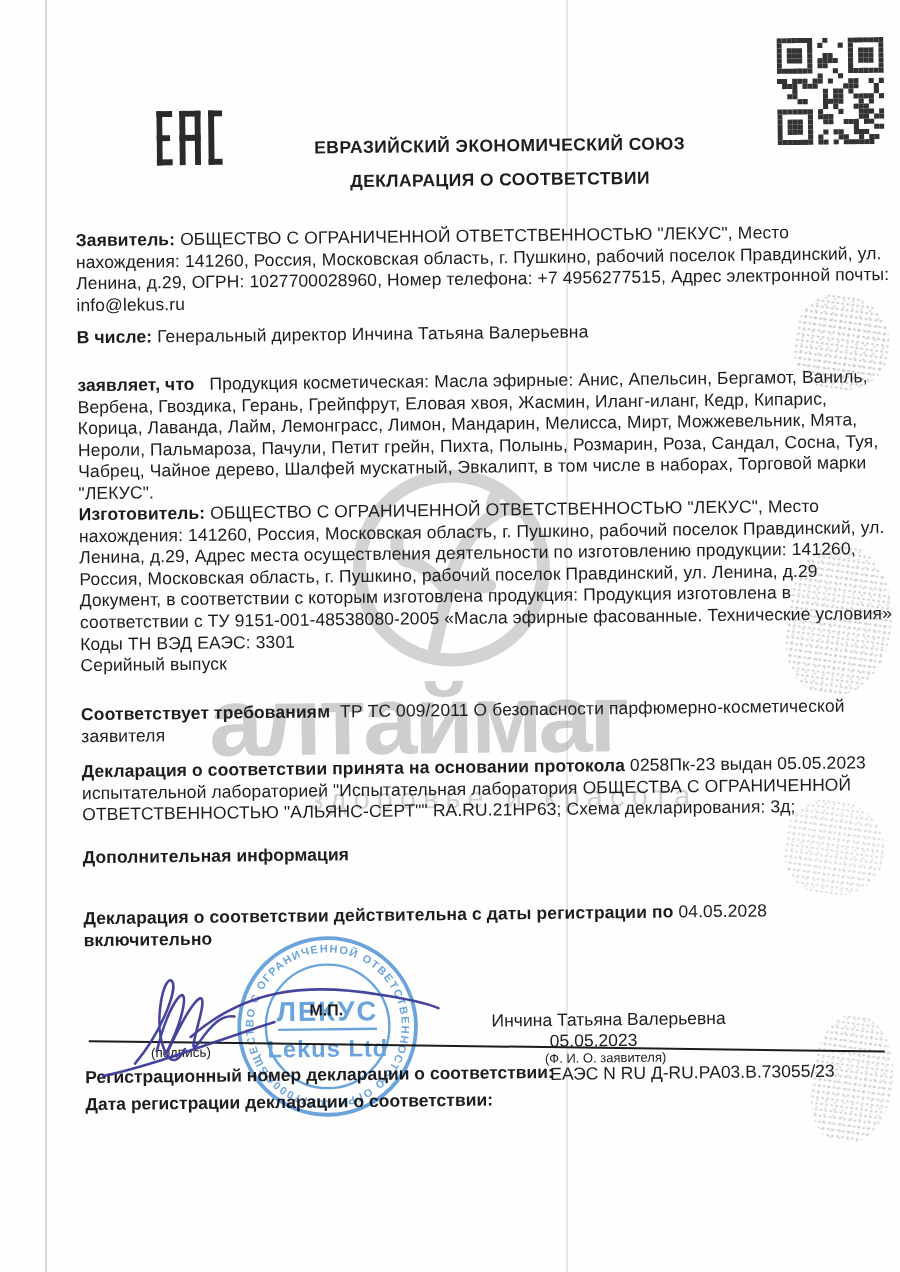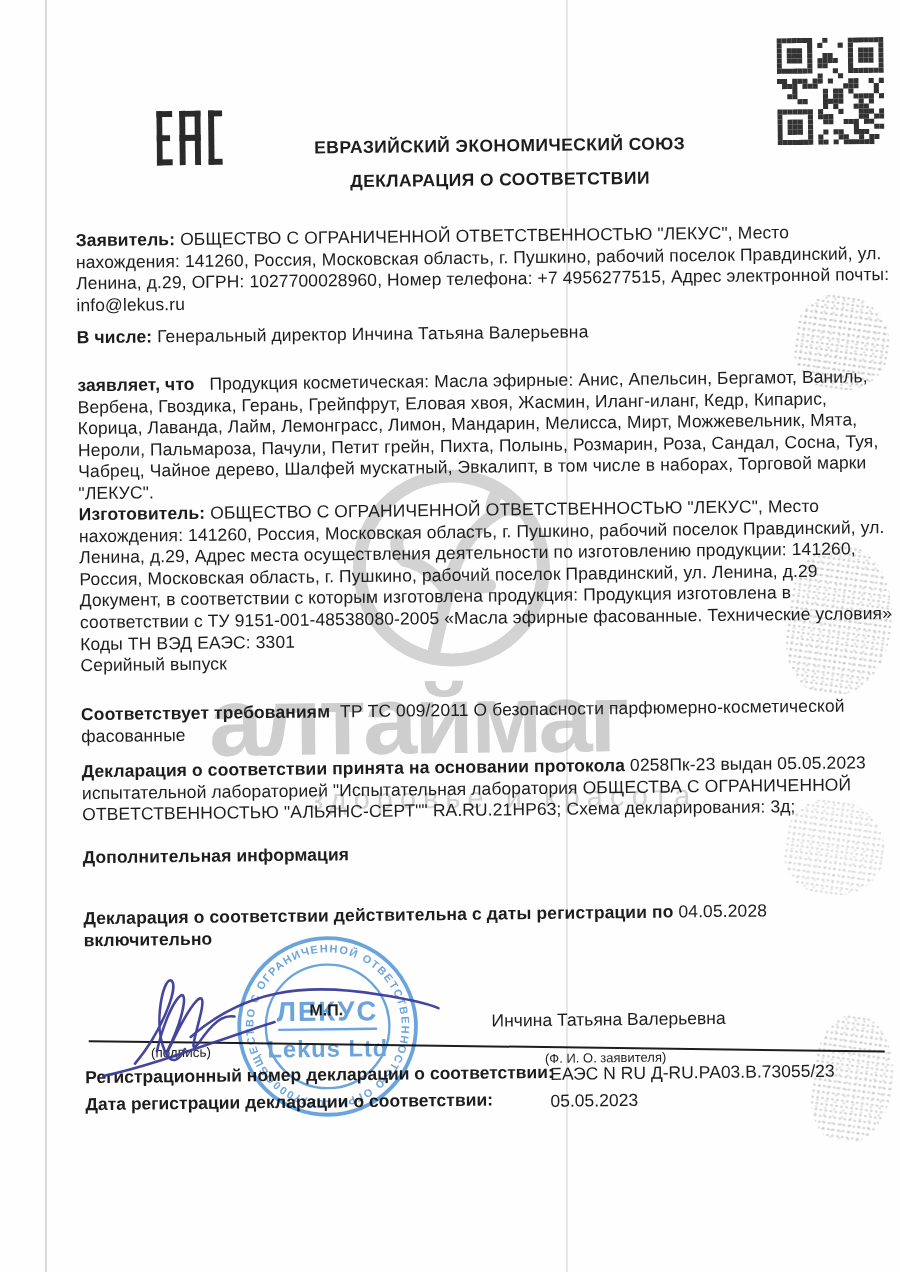--- a/index.html
+++ b/index.html
@@ -323,21 +323,21 @@
         <div class="ln"><span>нахождения: 141260, Россия, Московская область, г. Пушкино, рабочий поселок Правдинский, ул.</span></div>
         <div class="ln"><span>Ленина, д.29, Адрес места осуществления деятельности по изготовлению продукции: 141260,</span></div>
         <div class="ln"><span>Россия, Московская область, г. Пушкино, рабочий поселок Правдинский, ул. Ленина, д.29</span></div>
         <div class="ln"><span>Документ, в соответствии с которым изготовлена продукция: Продукция изготовлена в</span></div>
         <div class="ln"><span>соответствии с ТУ 9151-001-48538080-2005 «Масла эфирные фасованные. Технические условия»</span></div>
         <div class="ln"><span>Коды ТН ВЭД ЕАЭС: 3301</span></div>
         <div class="ln"><span>Серийный выпуск</span></div>
       </div>
     <div class="block" style="left:80px;top:700px;">
         <div class="ln"><span class="b">Соответствует требованиям</span><span>  ТР ТС 009/2011 О безопасности парфюмерно-косметической</span></div>
-        <div class="ln"><span>фасованные</span></div>
+        <div class="ln"><span>заявителя</span></div>
       </div>
     <div class="block" style="left:80px;top:757px;">
         <div class="ln"><span class="b">Декларация о соответствии принята на основании протокола</span><span> 0258Пк-23 выдан 05.05.2023</span></div>
         <div class="ln"><span>испытательной лабораторией "Испытательная лаборатория ОБЩЕСТВА С ОГРАНИЧЕННОЙ</span></div>
         <div class="ln"><span>ОТВЕТСТВЕННОСТЬЮ "АЛЬЯНС-СЕРТ"" RA.RU.21НР63; Схема декларирования: 3д;</span></div>
       </div>
     <div class="block" style="left:80px;top:843px;">
         <div class="ln"><span class="b">Дополнительная информация</span></div>
       </div>
     <div class="block" style="left:80px;top:904px;">
@@ -347,21 +347,21 @@
 
     <div class="sig-line"></div>
     <div class="mp">М.П.</div>
     <div class="small-label" style="left:146px;top:1042px;">(подпись)</div>
     <div class="fio">Инчина Татьяна Валерьевна</div>
     <div class="small-label" style="left:540px;top:1052px;font-size:13px;">(Ф. И. О. заявителя)</div>
 
     <div class="reg-label" style="top:1063px;">Регистрационный номер декларации о соответствии:</div>
     <div class="reg-value" style="top:1065px;">ЕАЭС N RU Д-RU.РА03.В.73055/23</div>
     <div class="reg-label" style="top:1090px;">Дата регистрации декларации о соответствии:</div>
-    <div class="reg-value" style="top:1092px;">05.05.2023</div>
+    <div class="reg-value" style="top:1032px;">05.05.2023</div>
 
     <svg class="stamp" width="190" height="190" viewBox="0 0 200 200">
       <g fill="none" stroke="#4a90d4">
         <circle cx="100" cy="100" r="93" stroke-width="4"></circle>
         <circle cx="100" cy="100" r="65" stroke-width="2.5"></circle>
       </g>
       <path id="ringPath" fill="none" d="M 44.8 155.1 A 78 78 0 1 1 44.9 155.2"></path>
       <text font-size="11.5" font-weight="bold" fill="#4a90d4" letter-spacing="1.6" font-family="Liberation Sans, sans-serif">
         <textPath href="#ringPath">ОБЩЕСТВО С ОГРАНИЧЕННОЙ ОТВЕТСТВЕННОСТЬЮ ОГРН 1027700028960</textPath>
       </text>

